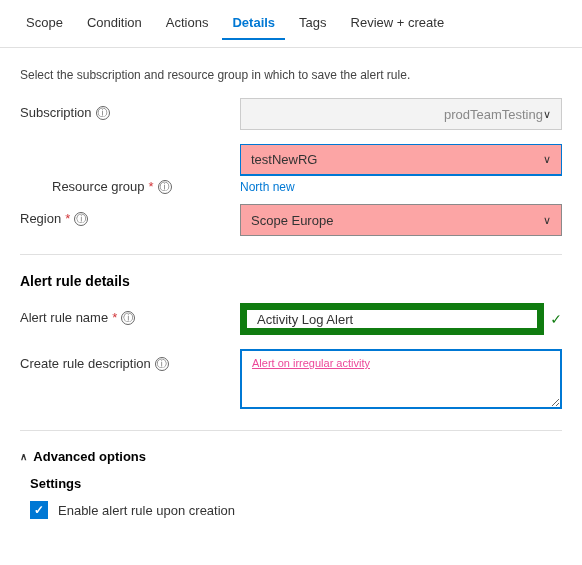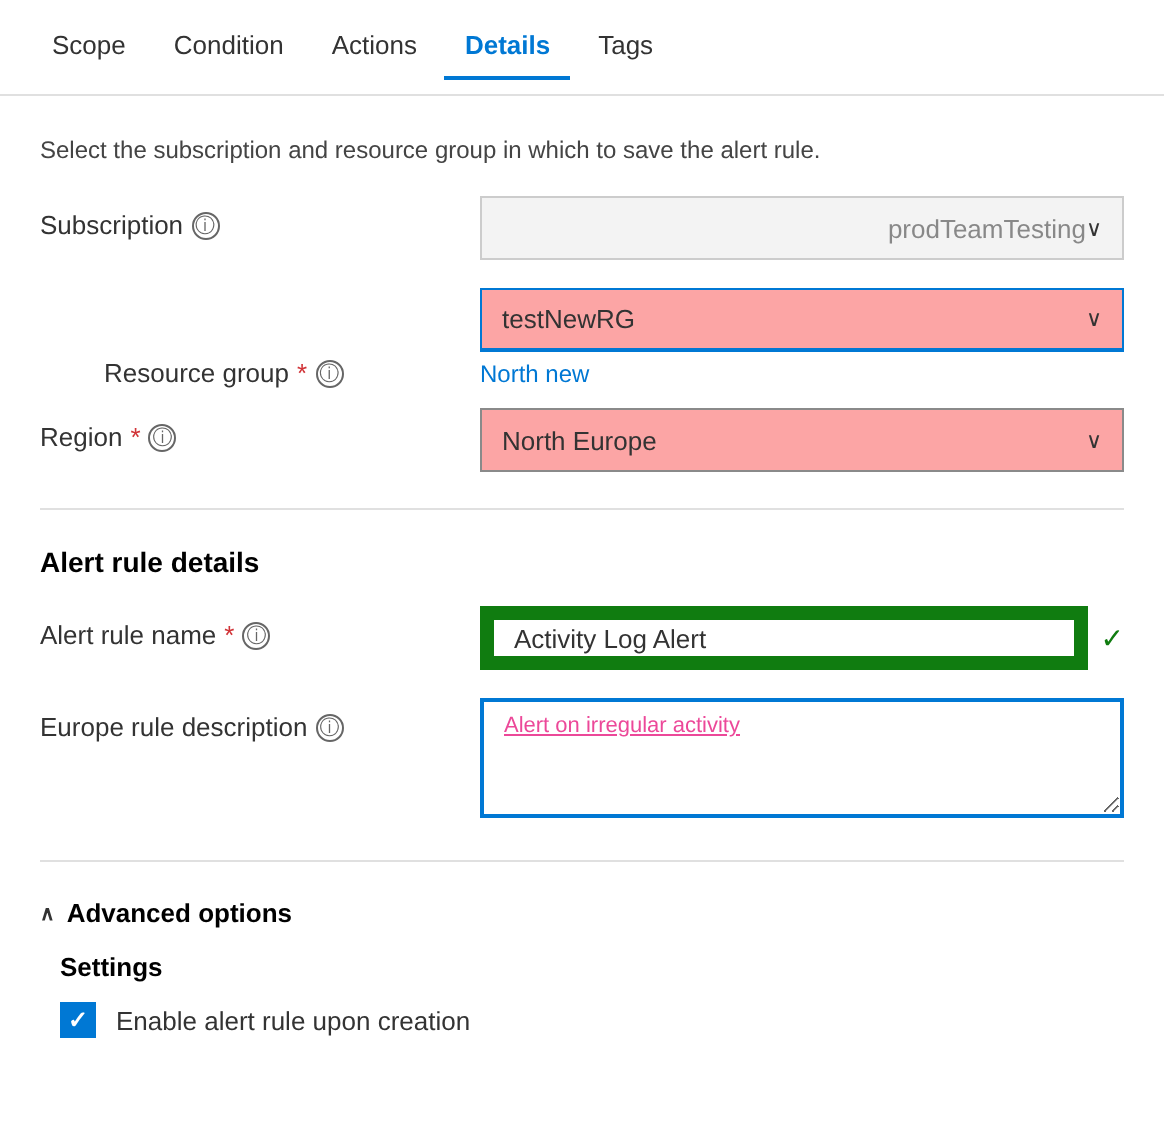--- a/index.html
+++ b/index.html
@@ -260,20 +260,21 @@
   </style>
 </head>
 <body>
 
 <nav class="top-nav">
   <div class="nav-item">Scope</div>
   <div class="nav-item">Condition</div>
   <div class="nav-item">Actions</div>
   <div class="nav-item active">Details</div>
   <div class="nav-item">Tags</div>
+  <div class="nav-item">Review + create</div>
 </nav>
 
 <div class="content">
 
   <div class="section-desc">Select the subscription and resource group in which to save the alert rule.</div>
 
   <div class="form-row">
     <div class="form-label">
       <span>Subscription</span>
       <span class="info-icon">ⓘ</span>
@@ -305,21 +306,21 @@
   </div>
 
   <div class="form-row" style="margin-top:10px;">
     <div class="form-label">
       <span>Region</span>
       <span class="required">*</span>
       <span class="info-icon">ⓘ</span>
     </div>
     <div class="form-control-wrap">
       <div class="dropdown">
-        <span>North Europe</span>
+        <span>Scope Europe</span>
         <span class="chevron">∨</span>
       </div>
     </div>
   </div>
 
   <hr class="divider">
 
   <div class="section-title">Alert rule details</div>
 
   <div class="form-row" style="margin-top:14px;">
@@ -331,21 +332,21 @@
     <div class="form-control-wrap">
       <div class="input-with-check">
         <input class="text-input valid" type="text" style="flex: 1 1 0%; border-color: rgb(16, 124, 16);" value="Activity Log Alert">
         <span class="checkmark-green">✓</span>
       </div>
     </div>
   </div>
 
   <div class="form-row" style="margin-top:10px;">
     <div class="form-label">
-      <span>Europe rule description</span>
+      <span>Create rule description</span>
       <span class="info-icon">ⓘ</span>
     </div>
     <div class="form-control-wrap">
       <textarea class="text-area" rows="3" placeholder="Alert on irregular activity" style="">Alert on irregular activity</textarea>
     </div>
   </div>
 
   <hr class="divider">
 
   <div class="advanced-section">

